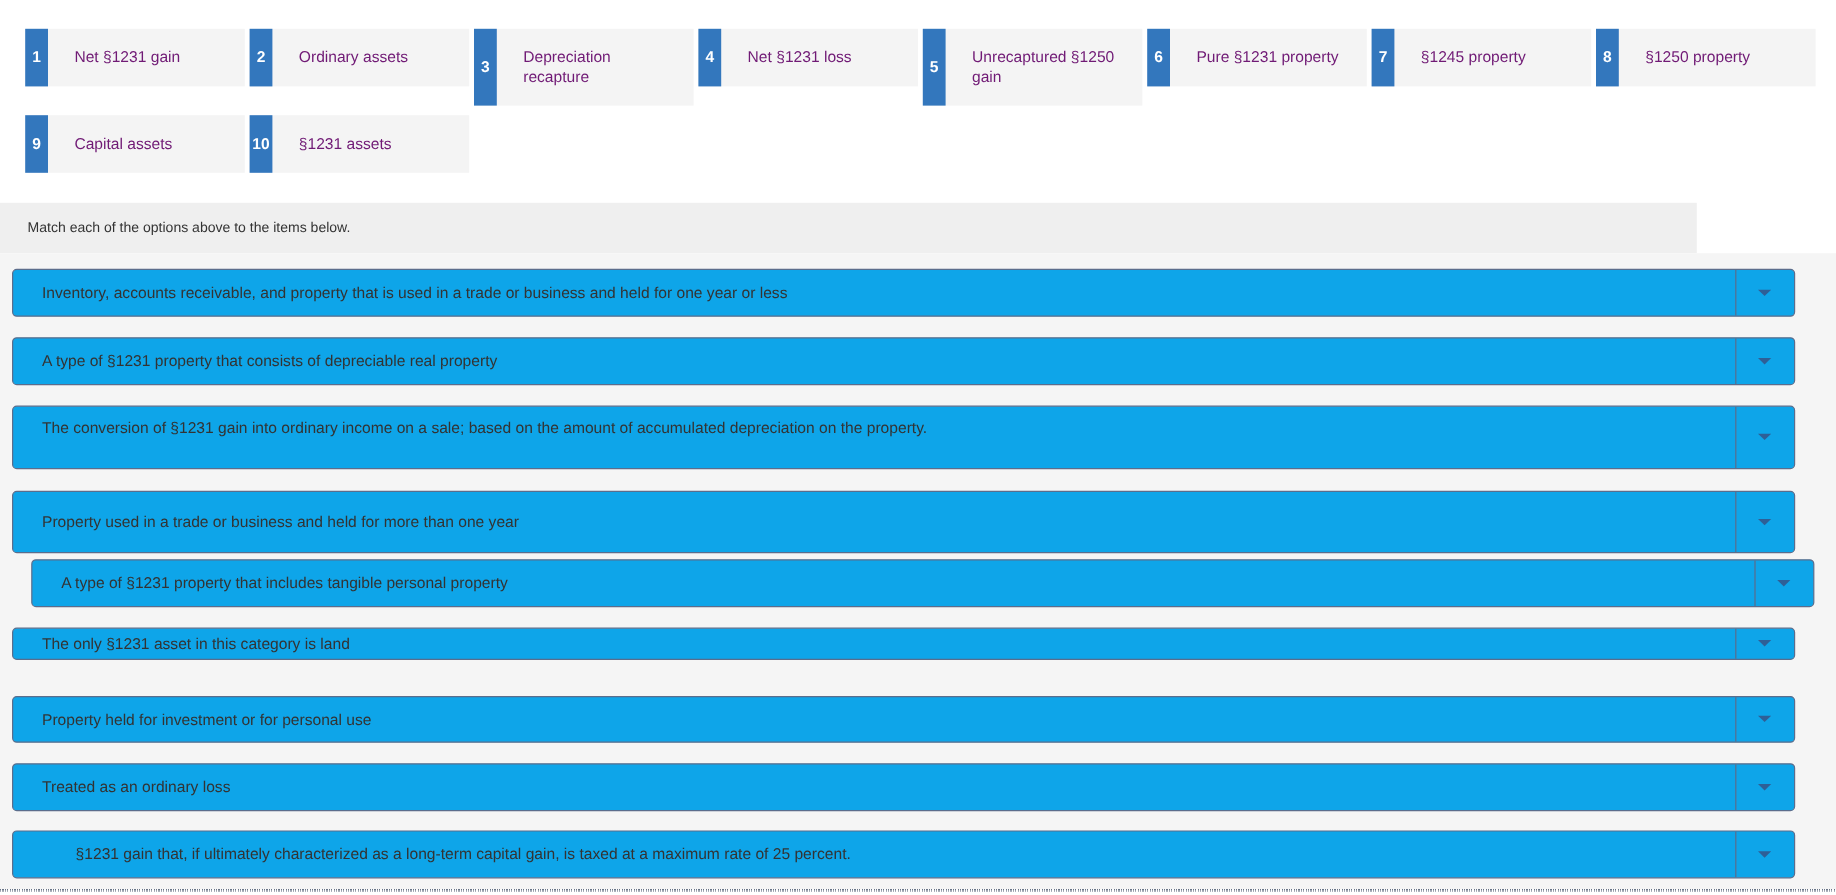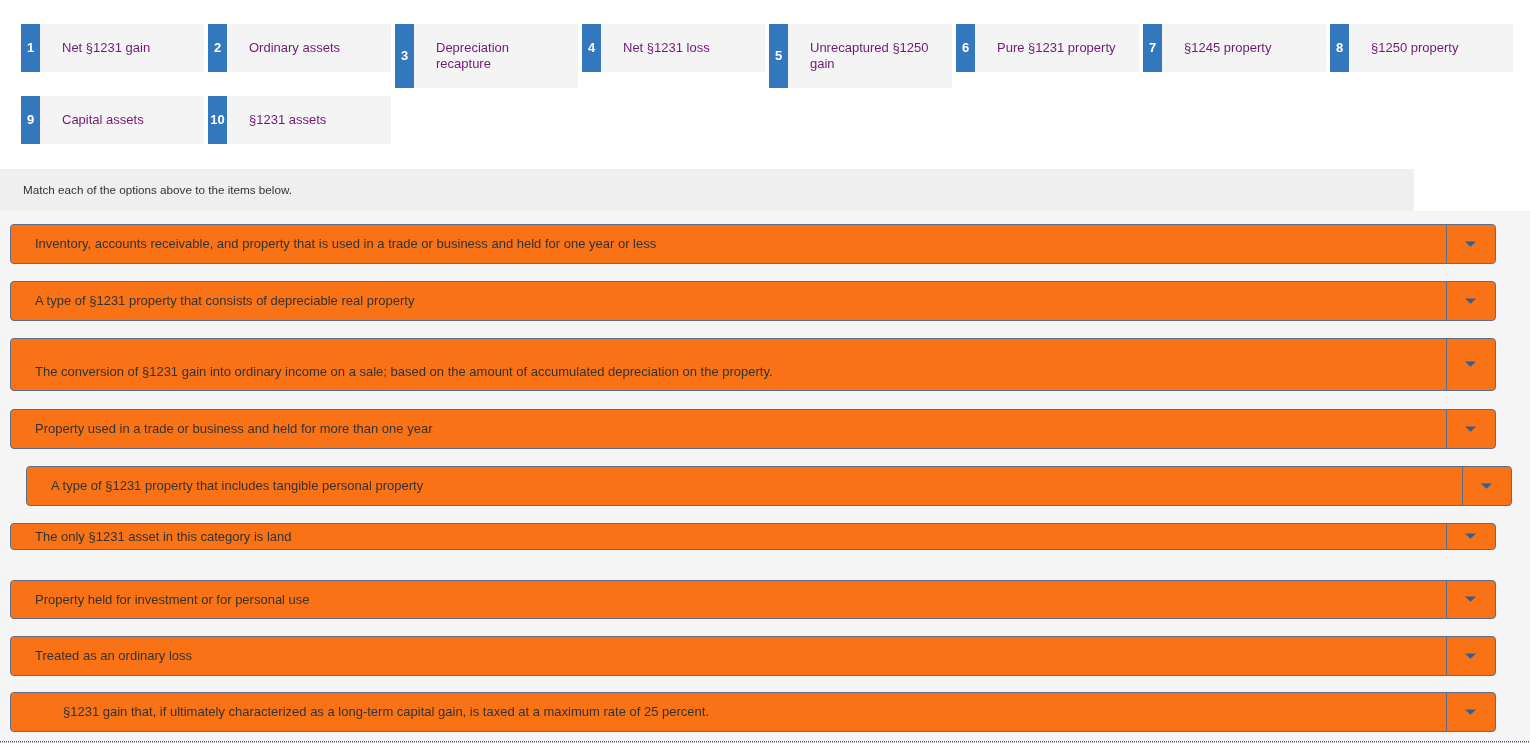--- a/index.html
+++ b/index.html
@@ -75,36 +75,36 @@
     left: 0; top: 211px; width: 1530px; height: 530px;
     background: #f5f5f5;
   }
   .item-row {
     position: absolute;
     left: 10px;
     width: 1486px;
     display: flex;
     border: 1px solid #5b6d8c;
     border-radius: 4px;
-    background: #f97316;
+    background: #0ea5e9;
     box-sizing: border-box;
   }
   .item-text {
     flex: 1 1 auto;
     font-size: 13px;
     color: #333333;
     line-height: 17px;
     padding-left: 24px;
     padding-right: 12px;
     display: flex; align-items: center;
     box-sizing: border-box;
     position: relative;
     top: -0.5px;
   }
-  .item-text.top { align-items: flex-start; padding-top: 24px; }
+  .item-text.top { align-items: flex-start; padding-top: 9px; }
   .item-dropdown {
     flex: 0 0 48px;
     border-left: 1px solid #5b6d8c;
     display: flex; align-items: center; justify-content: center;
   }
   .caret {
     display: block;
     width: 11px; height: 6px;
     margin-top: -1px;
     margin-right: 2px;
@@ -195,21 +195,21 @@
     </div>
   </div>
       <div class="item-row" style="top: 127px; height: 53px;">
     <div class="item-text top">The conversion of  §1231 gain into ordinary income on a sale; based on the amount of accumulated depreciation on the property.</div>
     <div class="item-dropdown">
       <svg class="caret" viewBox="0 0 11 6" width="11" height="6">
             <polygon points="0,0.4 11,0.4 5.5,5.7"></polygon>
           </svg>
     </div>
   </div>
-      <div class="item-row" style="top: 198px; height: 40px;">
+      <div class="item-row" style="top: 198px; height: 52px;">
     <div class="item-text">Property used in a trade or business and held for more than one year</div>
     <div class="item-dropdown">
       <svg class="caret" viewBox="0 0 11 6" width="11" height="6">
             <polygon points="0,0.4 11,0.4 5.5,5.7"></polygon>
           </svg>
     </div>
   </div>
       <div class="item-row" style="top: 255px; height: 40px; margin-left: 16px;">
     <div class="item-text">A type of  §1231 property that includes tangible personal property</div>
     <div class="item-dropdown">

